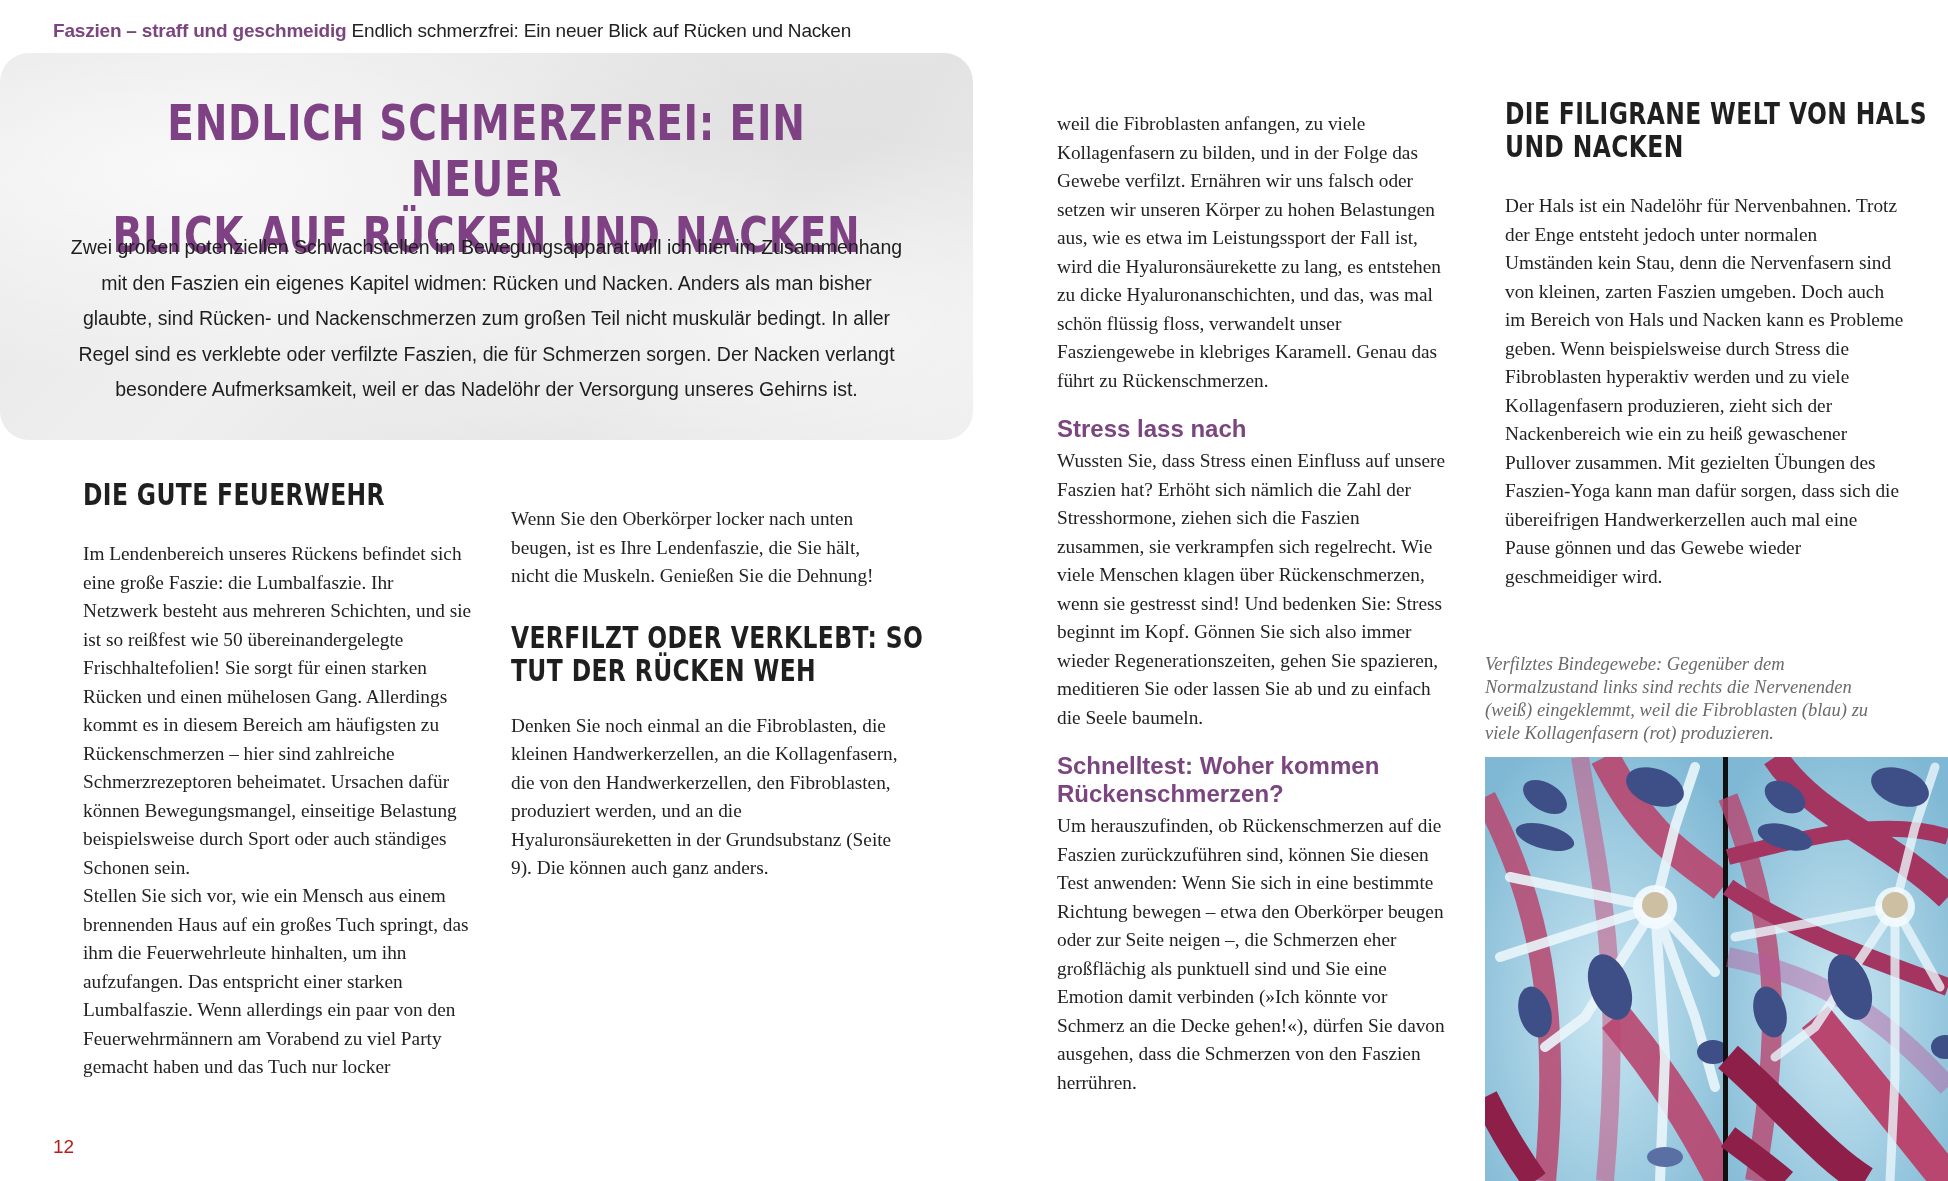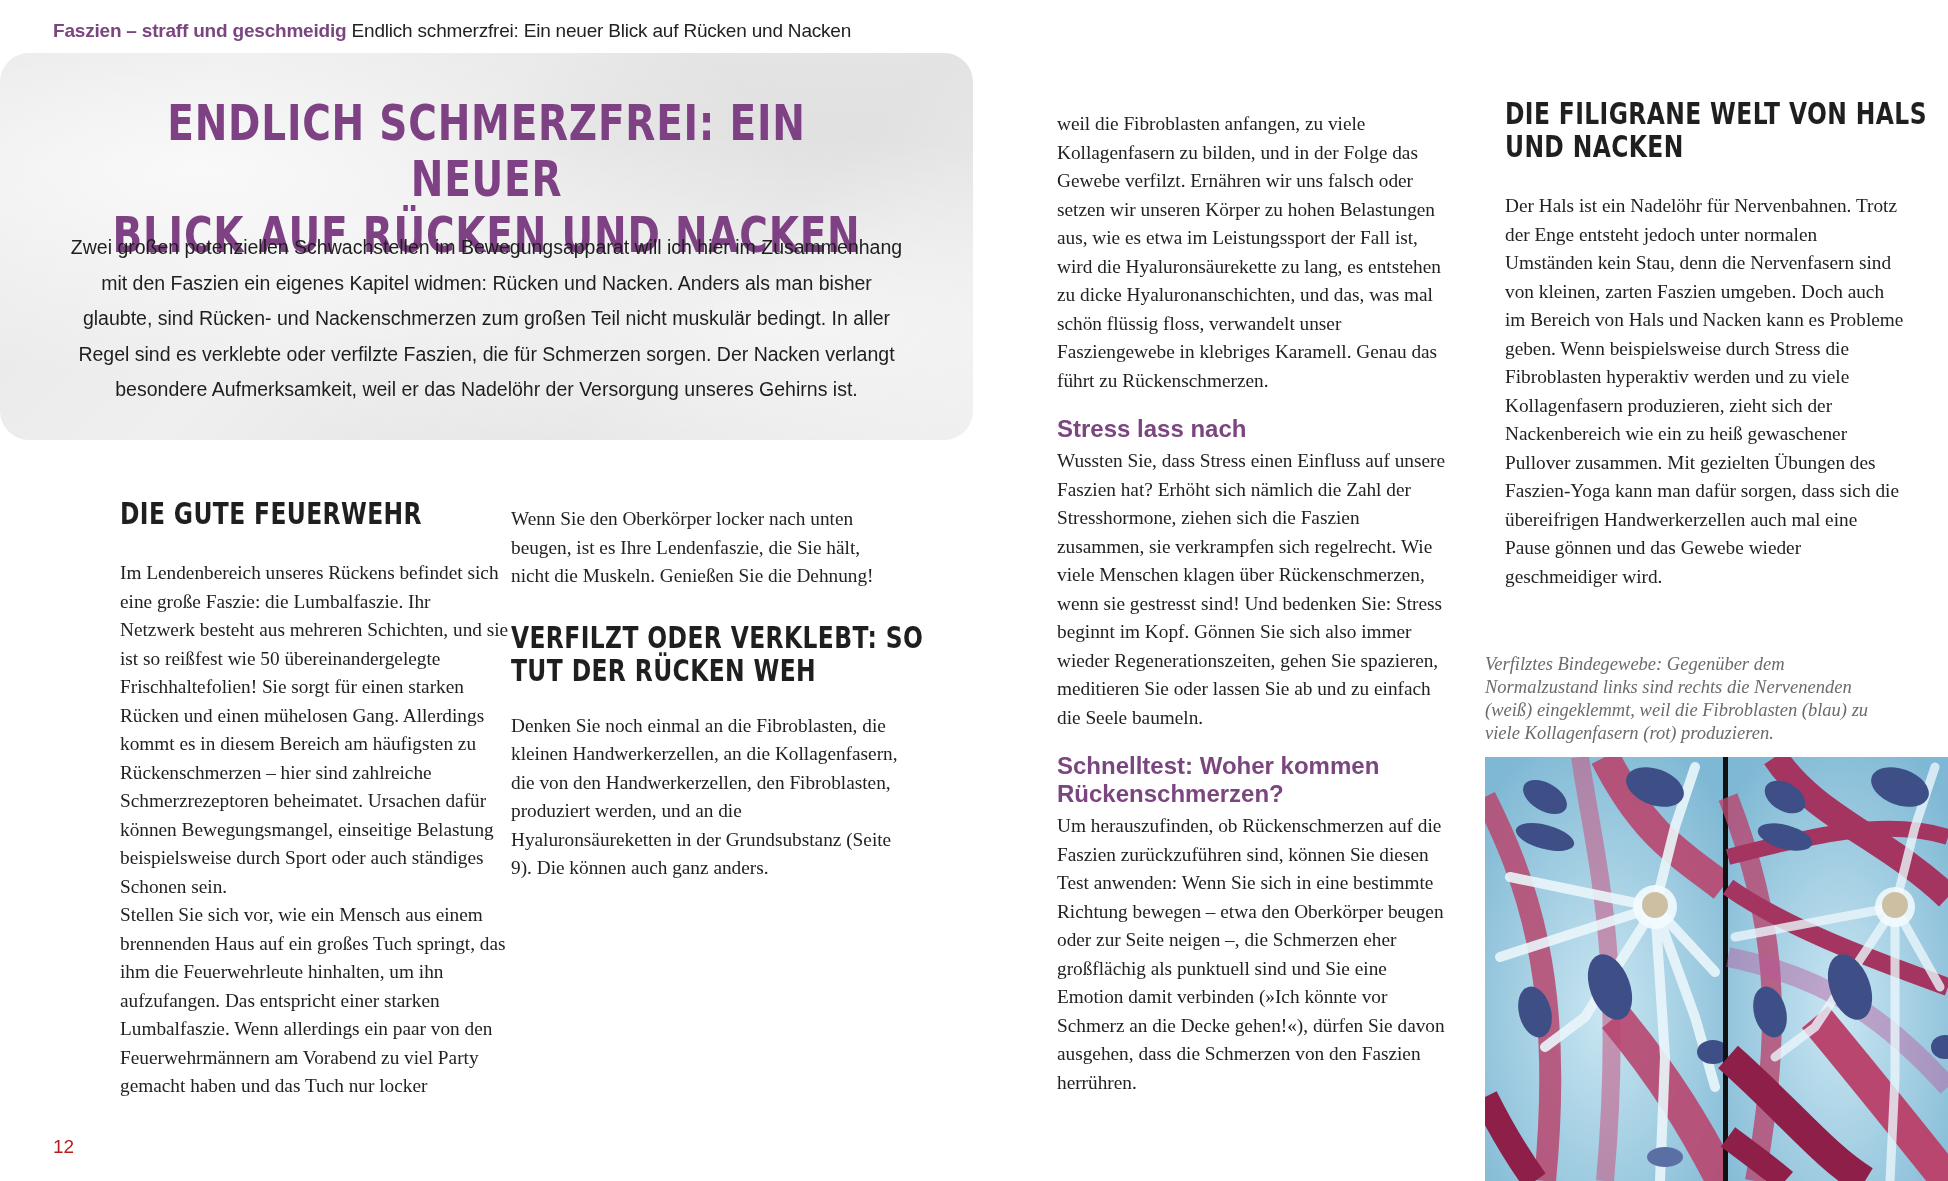--- a/index.html
+++ b/index.html
@@ -41,21 +41,21 @@
     font-family: "DejaVu Sans", sans-serif; font-weight: bold; color: #1f1f1f;
     font-size: 30px; line-height: 33px; letter-spacing: 0.5px;
     transform: scaleX(0.78); transform-origin: left;
     white-space: nowrap; margin: 0;
   }
   .h-purple {
     font-family: "Liberation Sans", sans-serif; font-weight: bold; color: #7b4580;
     font-size: 24px; line-height: 28px; margin: 0;
   }
 
-  .col1 { left: 83px; top: 497px; width: 390px; margin-left: 37px; }
+  .col1 { left: 83px; top: 478px; width: 390px; }
   .col2 { left: 511px; top: 505px; width: 390px; }
   .col3 { left: 1057px; top: 110px; width: 390px; }
   .col4 { left: 1485px; top: 97px; width: 400px; margin-left: 20px; }
 
   .caption {
     position: absolute; left: 1485px; top: 653px; width: 410px;
     font-style: italic; font-size: 18.5px; line-height: 23px; color: #6b6b6b;
   }
   .figure {
     position: absolute; left: 1485px; top: 757px; width: 463px; height: 424px; overflow: hidden;

